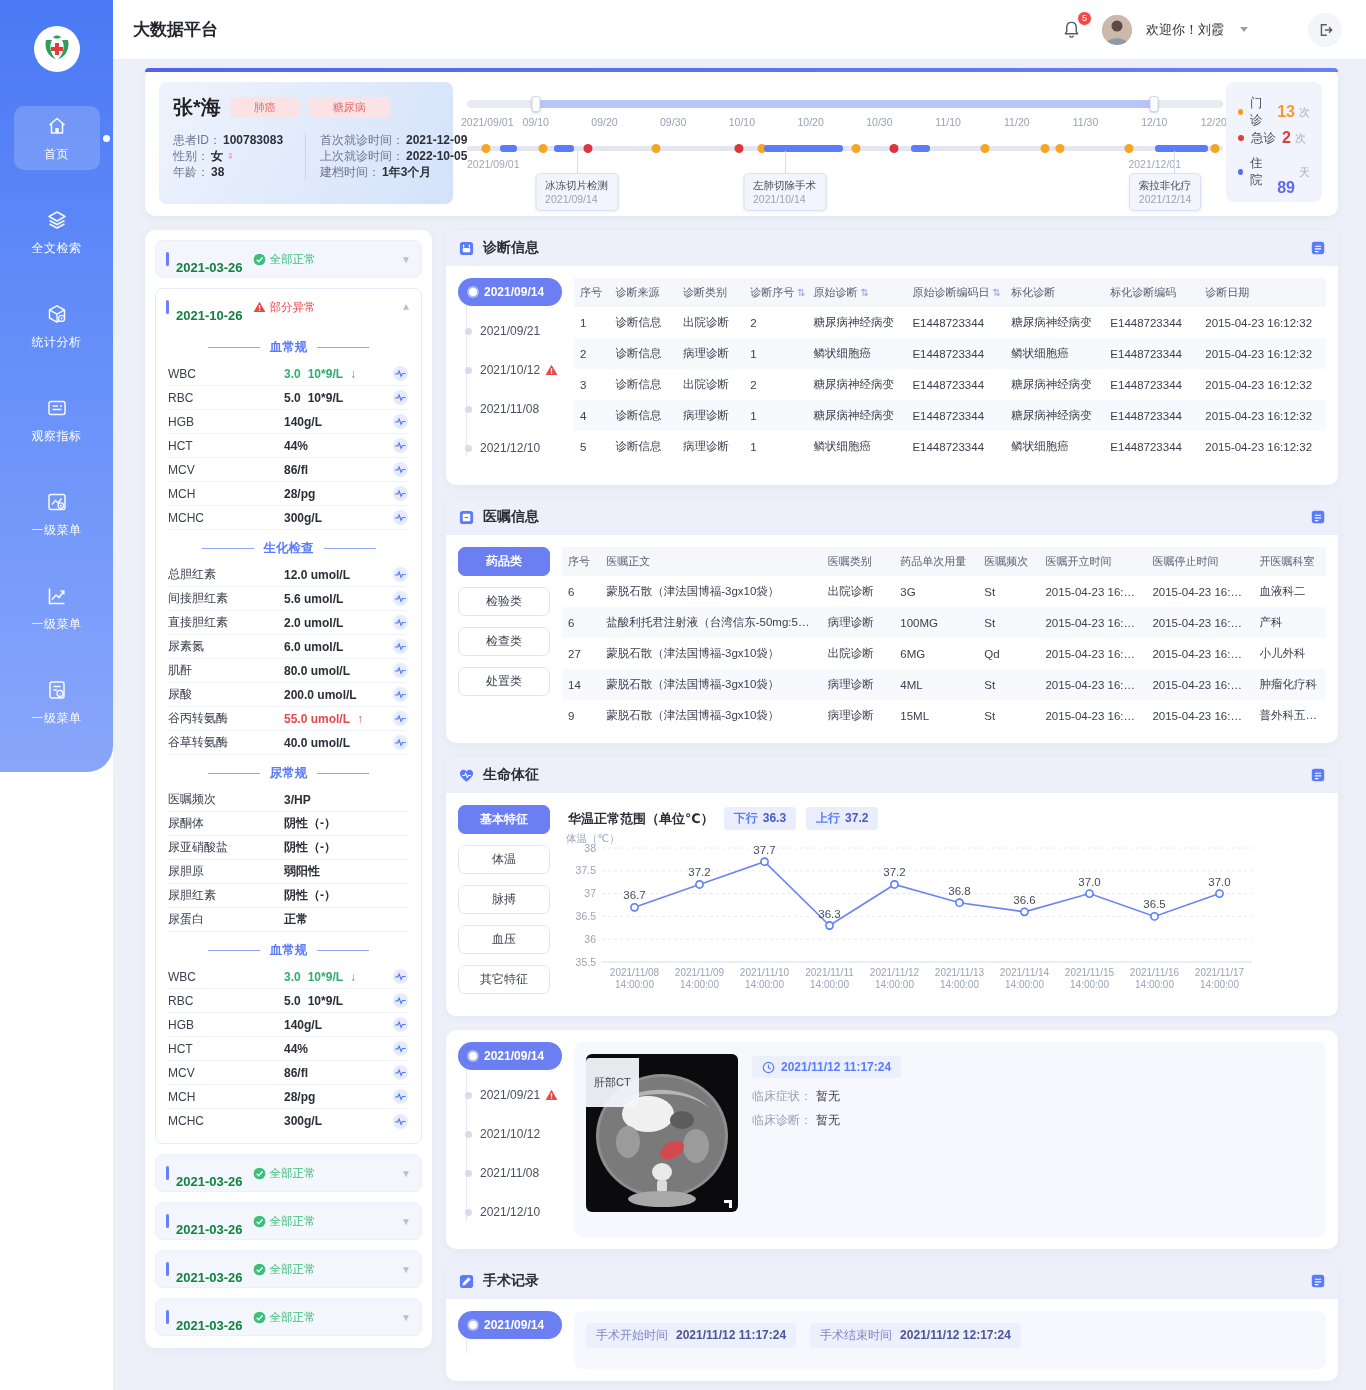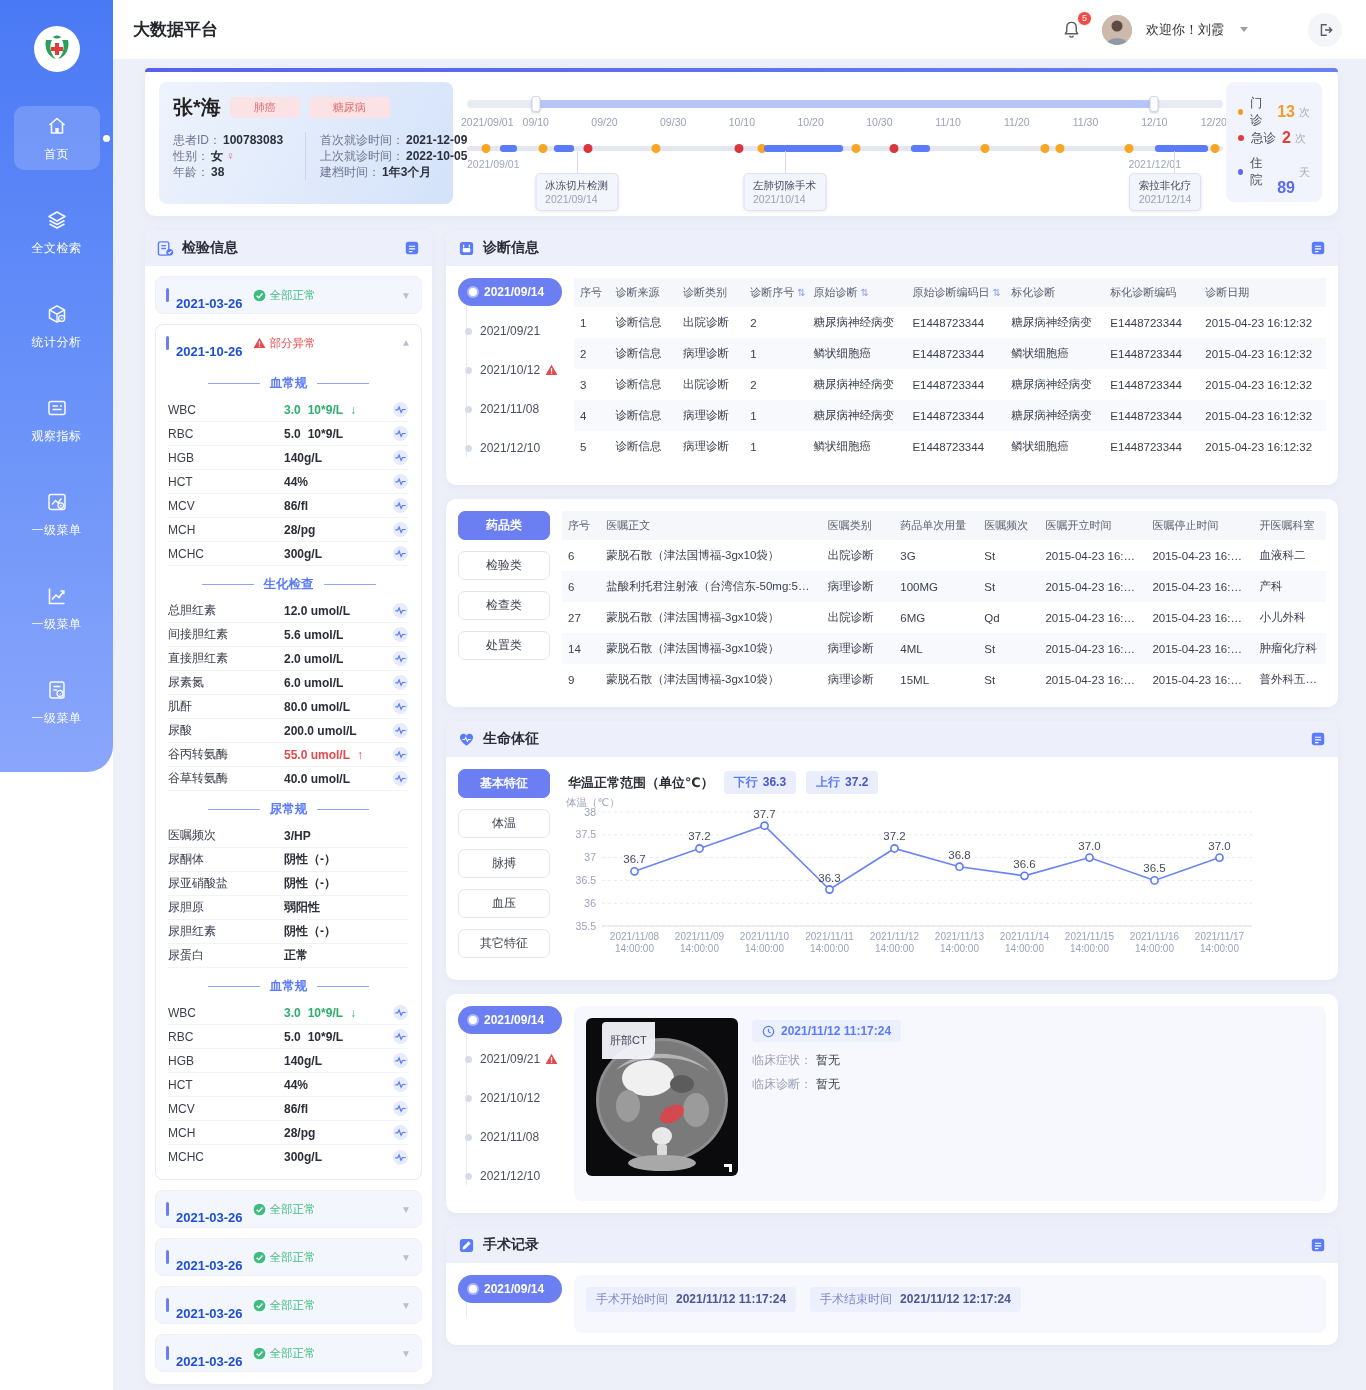--- a/index.html
+++ b/index.html
@@ -76,21 +76,21 @@
   .panel-head { height:36px; background:#edf0fa; border-radius:10px 10px 0 0; display:flex; align-items:center; gap:8px; padding:0 12px; }
   .panel-title { font-size:14px; font-weight:bold; color:#2b2e38; }
   .note-btn { margin-left:auto; cursor:pointer; display:flex; }
 
   .left-col { width:287px; flex:none; }
   .lab-body-wrap { padding:10px 10px 12px; display:flex; flex-direction:column; gap:10px; }
   .lab-card { border:1px solid #eef0f8; border-radius:8px; background:#f4f6fd; }
   .lab-card.expanded { background:#fff; border:1px solid #e8ebf5; }
   .lab-head { height:36px; display:flex; align-items:center; padding:0 10px; cursor:pointer; }
   .lab-bar { width:3px; height:14px; background:#6b7ff2; border-radius:2px; margin-right:7px; }
-  .lab-date { font-size:13px; font-weight:bold; color:#1d4ed8;margin-top:16px; }
+  .lab-date { font-size:13px; font-weight:bold; color:#15803d;margin-top:16px; }
   .lab-status { display:flex; align-items:center; gap:4px; margin-left:10px; font-size:11.5px; }
   .lab-status.ok { color:#3dbd7d; }
   .lab-status.bad { color:#e5484d; }
   .lab-chev { margin-left:auto; font-size:10px; color:#b9bfd2; }
   .lab-body { padding:4px 12px 10px; background:#fff; border-radius:0 0 8px 8px; }
   .lab-sec { display:flex; align-items:center; justify-content:center; gap:10px; margin:10px 0 6px; }
   .lab-sec .ln { width:52px; height:1px; background:#93a6f4; }
   .lab-sec .sn { color:#5b7cfa; font-size:12.5px; font-weight:bold; }
   .lab-row { display:flex; align-items:center; min-height:24px; border-bottom:1px solid #f2f3f8; font-size:12px; padding:2px 0; }
   .lab-row:last-child { border-bottom:none; }
@@ -119,21 +119,21 @@
   .vtabs { width:92px; flex:none; display:flex; flex-direction:column; gap:11px; }
   .vtab { height:29px; border:1px solid #e2e5ef; border-radius:7px; background:#fff; font-size:12px; color:#3c404e; display:flex; align-items:center; justify-content:center; cursor:pointer; }
   .vtab.active { background:#6b7ff2; border-color:#6b7ff2; color:#fff; font-weight:bold; }
 
   .vitals-right { flex:1; }
   .vit-head { display:flex; align-items:center; gap:10px; font-size:13px; font-weight:bold; color:#2b2e38; margin:2px 0 2px 6px; }
   .vbadge { background:#e9edfc; color:#5b7cfa; font-size:12px; font-weight:bold; padding:3px 10px; border-radius:4px; }
   .vbadge .bv { color:#4659c9; margin-left:5px; }
 
   .report-media { width:152px; flex:none; position:relative; }
-  .ct-label { position:absolute; left:16px; top:4px; background:rgba(244,246,252,.95); border-radius:4px 0 8px 0; font-size:11px; color:#3c404e; padding:11px 8px; }
+  .ct-label { position:absolute; left:0; top:4px; background:rgba(244,246,252,.95); border-radius:4px 0 8px 0; font-size:11px; color:#3c404e; padding:17px 8px; }
   .report-info { flex:1; padding-top:2px; }
   .time-pill { display:inline-flex; align-items:center; gap:6px; background:#eceffc; border-radius:4px; padding:4px 10px; font-size:12px; font-weight:bold; color:#5b7cfa; margin-bottom:9px; }
   .fld { display:flex; font-size:12px; line-height:19px; margin-bottom:5px; }
   .fld .fl { width:64px; flex:none; color:#9aa1b6; }
   .fld .fv { color:#3c404e; }
   .fld.long .fv { line-height:19px; }
   .surg-pills { display:flex; gap:14px; margin-bottom:9px; }
   .surg-pill { background:#eceffc; border-radius:4px; padding:4px 10px; font-size:12px; color:#7b87c9; }
   .surg-pill b { color:#4a5696; margin-left:8px; font-weight:bold; }
   .chev-up { transform:rotate(180deg); display:inline-block; }
@@ -364,35 +364,20 @@
           <span>住院</span>
           <span class="stat-val" style="color: rgb(91, 106, 240); margin-top: 32px;">89</span>
           <span class="stat-unit">天</span>
         </div>
       </div>
   </div>
 
   <div class="cols">
 
     <div class="left-col panel">
-      <div class="panel-head">
-        <svg width="17" height="17" viewBox="0 0 18 18">
-            <rect x="1.5" y="2" width="11" height="14" rx="2" fill="none" stroke="#5b7cfa" stroke-width="1.5"></rect>
-            <path d="M4.5 6 H9.5 M4.5 9 H9.5" stroke="#5b7cfa" stroke-width="1.4"></path>
-            <circle cx="13.5" cy="13" r="3.6" fill="#5b7cfa"></circle>
-            <path d="M12 13 L13.2 14.2 L15.2 11.8" stroke="#fff" stroke-width="1.1" fill="none"></path>
-          </svg>
-        <span class="panel-title">检验信息</span>
-        <span class="note-btn">
-            <svg width="16" height="16" viewBox="0 0 18 18">
-              <rect x="2" y="2" width="14" height="14" rx="3" fill="#5b7cfa"></rect>
-              <path d="M5.5 7 H12.5 M5.5 10 H12.5 M5.5 13 H9.5" stroke="#fff" stroke-width="1.3"></path>
-            </svg>
-          </span>
-      </div>
       <div class="lab-body-wrap" id="lab-cards">
           <div class="lab-card">
             <div class="lab-head">
               <span class="lab-bar"></span>
               <span class="lab-date">2021-03-26</span>
               <span class="lab-status ok">
                 <svg width="13" height="13" viewBox="0 0 14 14">
                   <circle cx="7" cy="7" r="6.3" fill="#3dbd7d"></circle>
                   <path d="M4 7.2 L6.2 9.3 L10.2 4.9" stroke="#fff" stroke-width="1.5" fill="none"></path>
                 </svg>
@@ -936,20 +921,34 @@
                     <td>E1448723344</td>
                     <td>2015-04-23  16:12:32</td>
                   </tr>
                 </tbody>
               </table>
             </div>
         </div>
       </div>
 
       <div class="panel">
+        <div class="panel-head">
+          <svg width="17" height="17" viewBox="0 0 18 18">
+              <rect x="2" y="2" width="14" height="14" rx="3" fill="#5b7cfa"></rect>
+              <rect x="5" y="5" width="8" height="8" rx="1" fill="#fff"></rect>
+              <path d="M7 9 H11" stroke="#5b7cfa" stroke-width="1.3"></path>
+            </svg>
+          <span class="panel-title">医嘱信息</span>
+          <span class="note-btn">
+              <svg width="16" height="16" viewBox="0 0 18 18">
+                <rect x="2" y="2" width="14" height="14" rx="3" fill="#5b7cfa"></rect>
+                <path d="M5.5 7 H12.5 M5.5 10 H12.5 M5.5 13 H9.5" stroke="#fff" stroke-width="1.3"></path>
+              </svg>
+            </span>
+        </div>
         <div class="panel-body">
           <div class="vtabs" id="orders-tabs">
               <div class="vtab active">药品类</div>
               <div class="vtab">检验类</div>
               <div class="vtab">检查类</div>
               <div class="vtab">处置类</div>
             </div>
           <div style="flex:1;overflow:hidden" id="orders-table">
               <table>
                 <colgroup>

